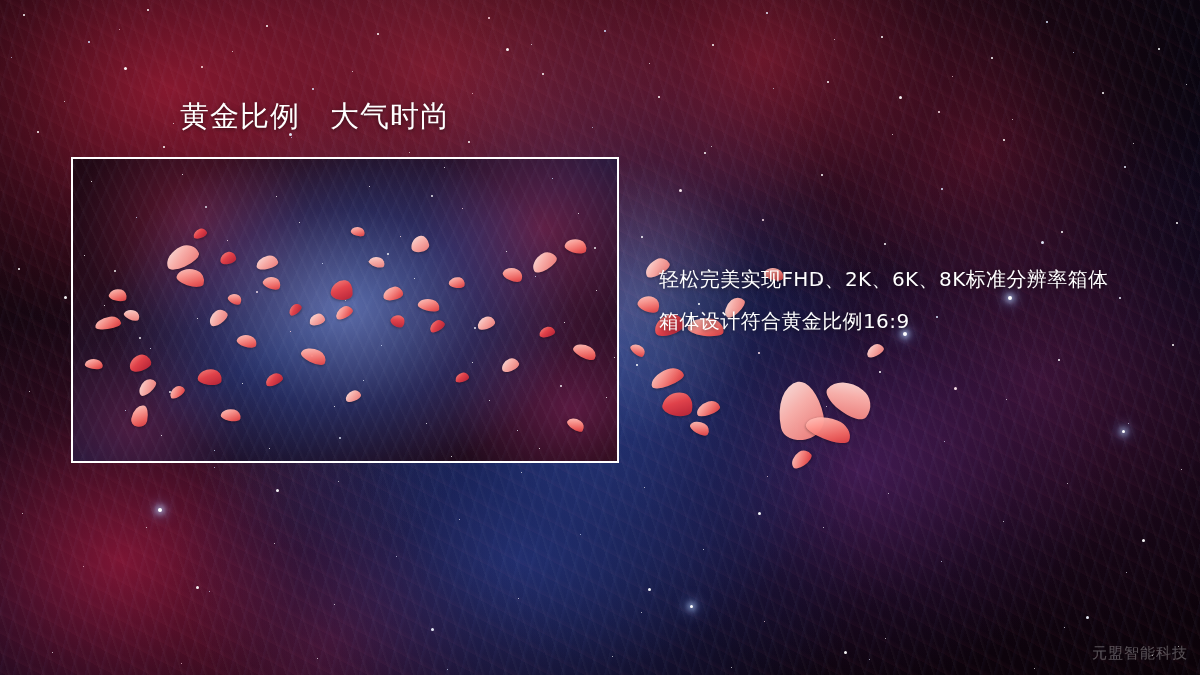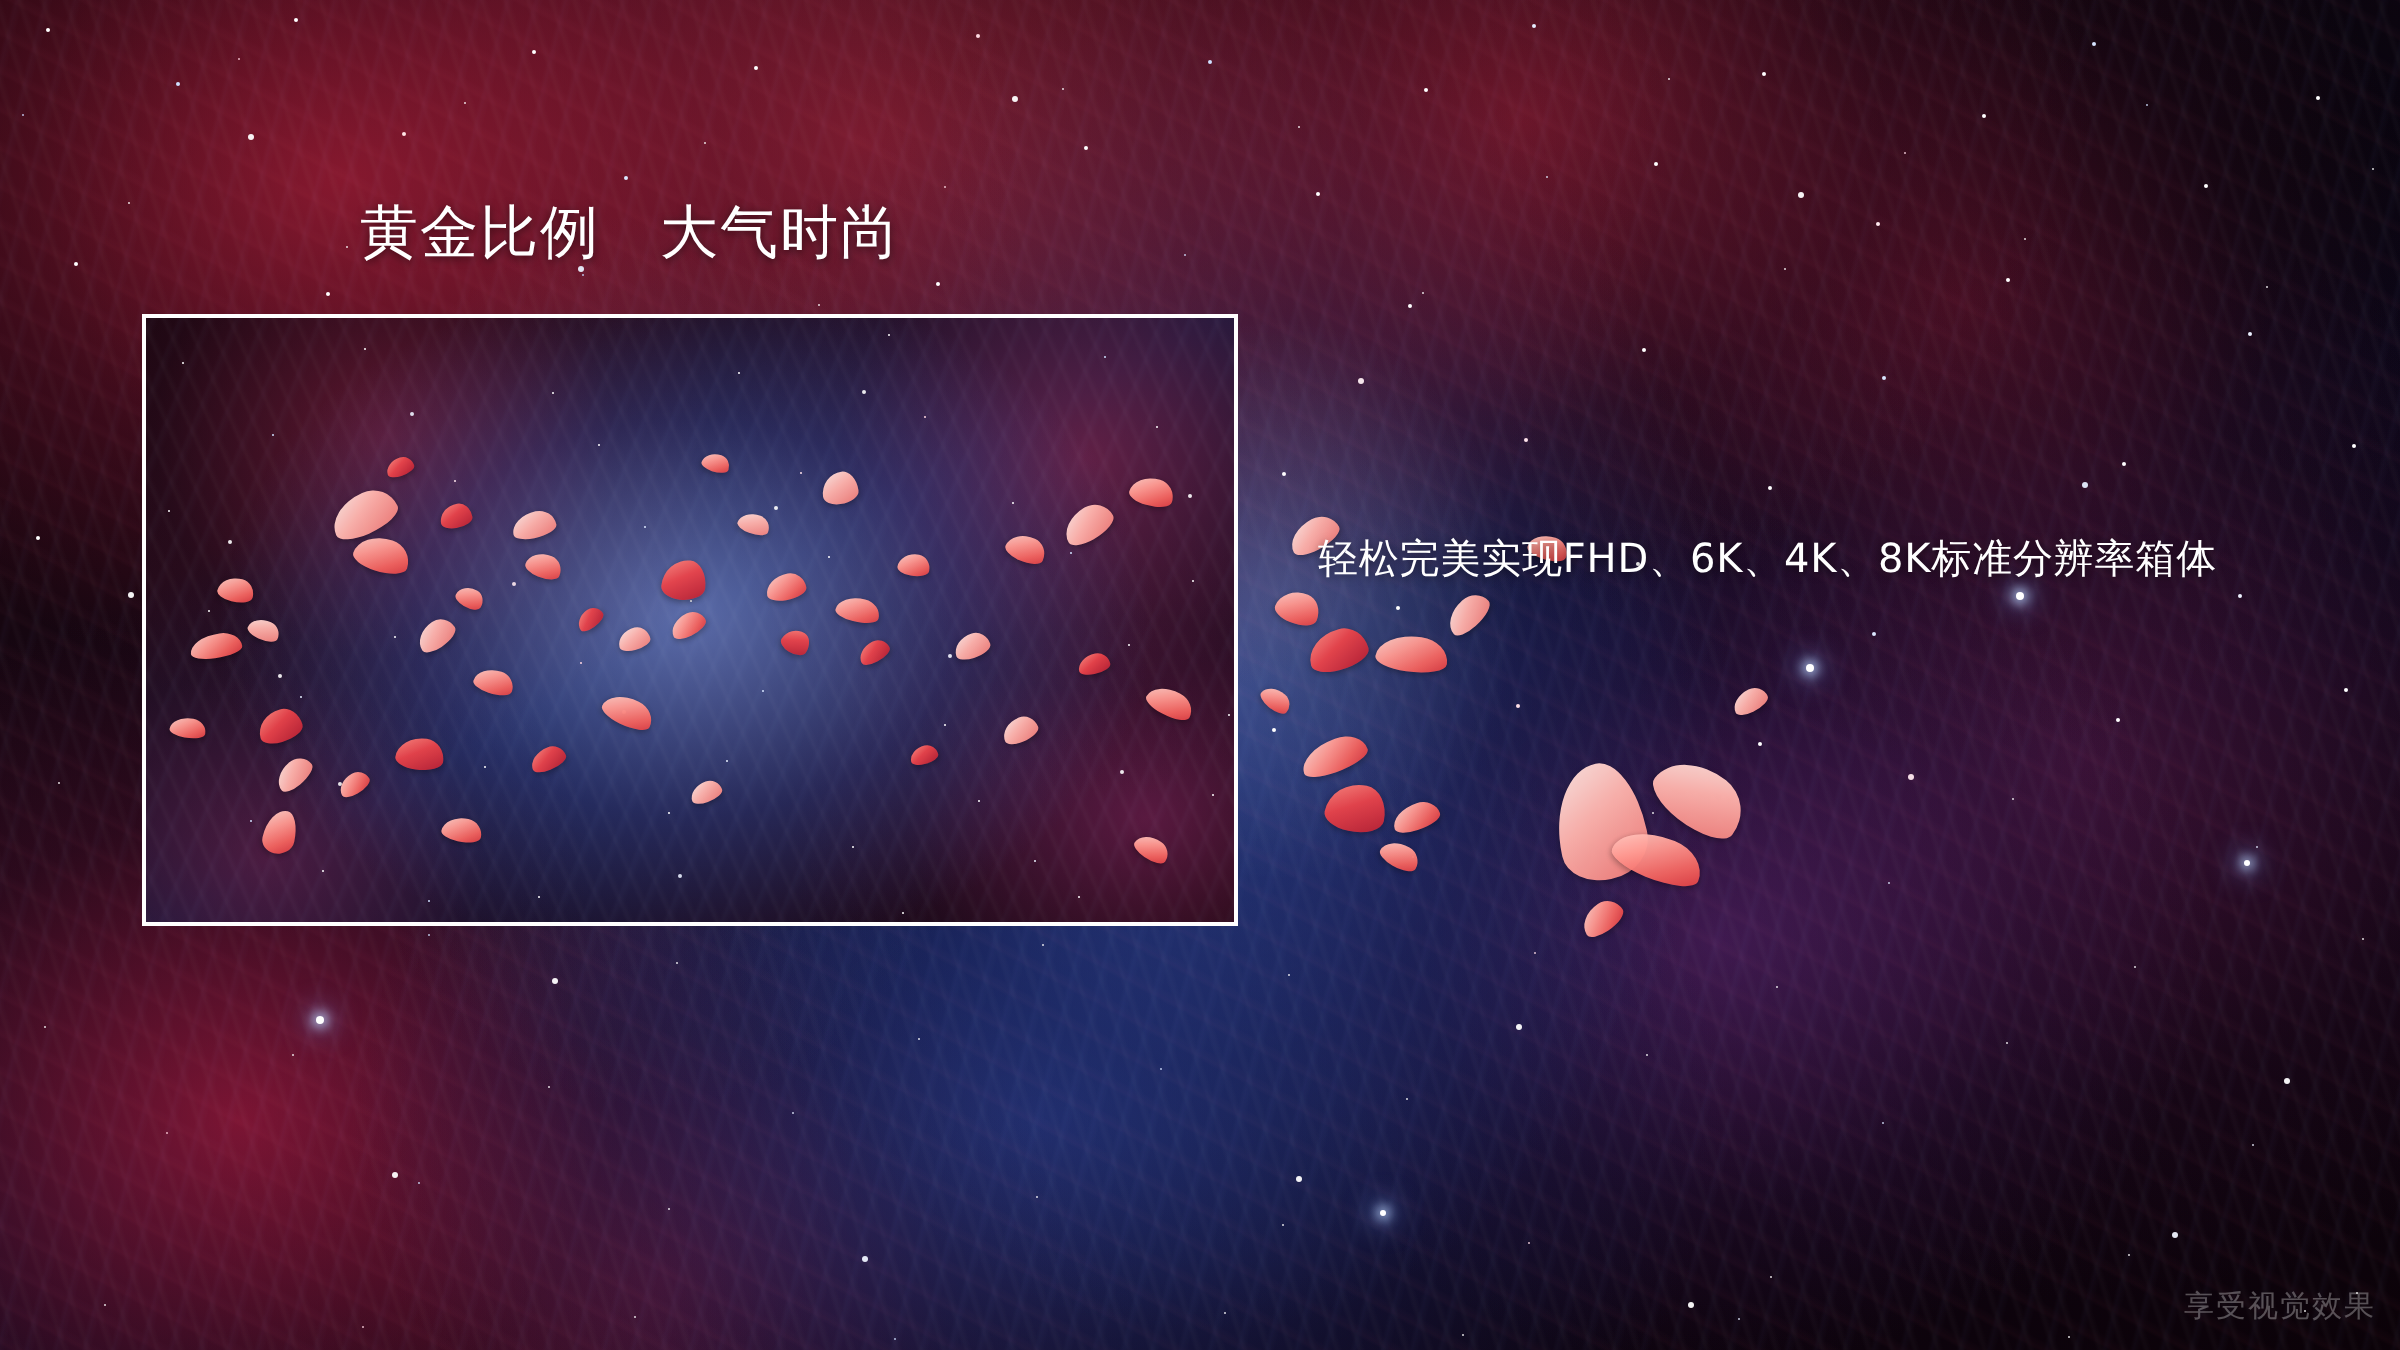--- a/index.html
+++ b/index.html
@@ -339,18 +339,19 @@
       <div class="petal" style="left:148px;top:250px;width:20px;height:12px;transform:rotate(12deg);"></div>
       <div class="petal pale" style="left:272px;top:232px;width:16px;height:10px;transform:rotate(-20deg);"></div>
       <div class="petal" style="left:494px;top:260px;width:18px;height:11px;transform:rotate(34deg);"></div>
       <div class="petal dark" style="left:382px;top:214px;width:14px;height:9px;transform:rotate(-14deg);"></div>
     </div>
   </div>
 
   <div class="title">黄金比例　大气时尚</div>
 
   <div class="body-text">
-    <span class="line">轻松完美实现FHD、6K、4K、8K标准分辨率箱体</span>
+    <span class="line">轻松完美实现FHD、2K、6K、8K标准分辨率箱体</span>
+    <span class="line">箱体设计符合黄金比例16:9</span>
   </div>
 
-  <div class="watermark">享受视觉效果</div>
+  <div class="watermark">元盟智能科技</div>
 
 </div>
 
 </body></html>

